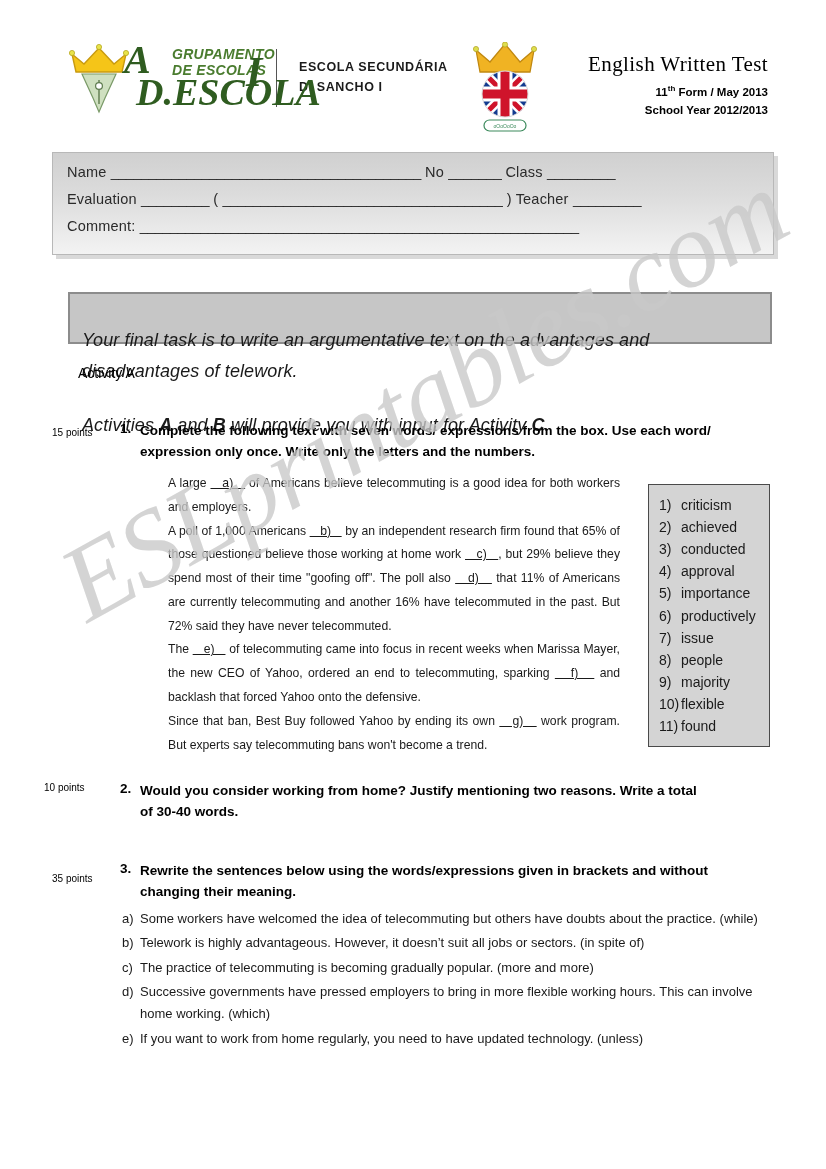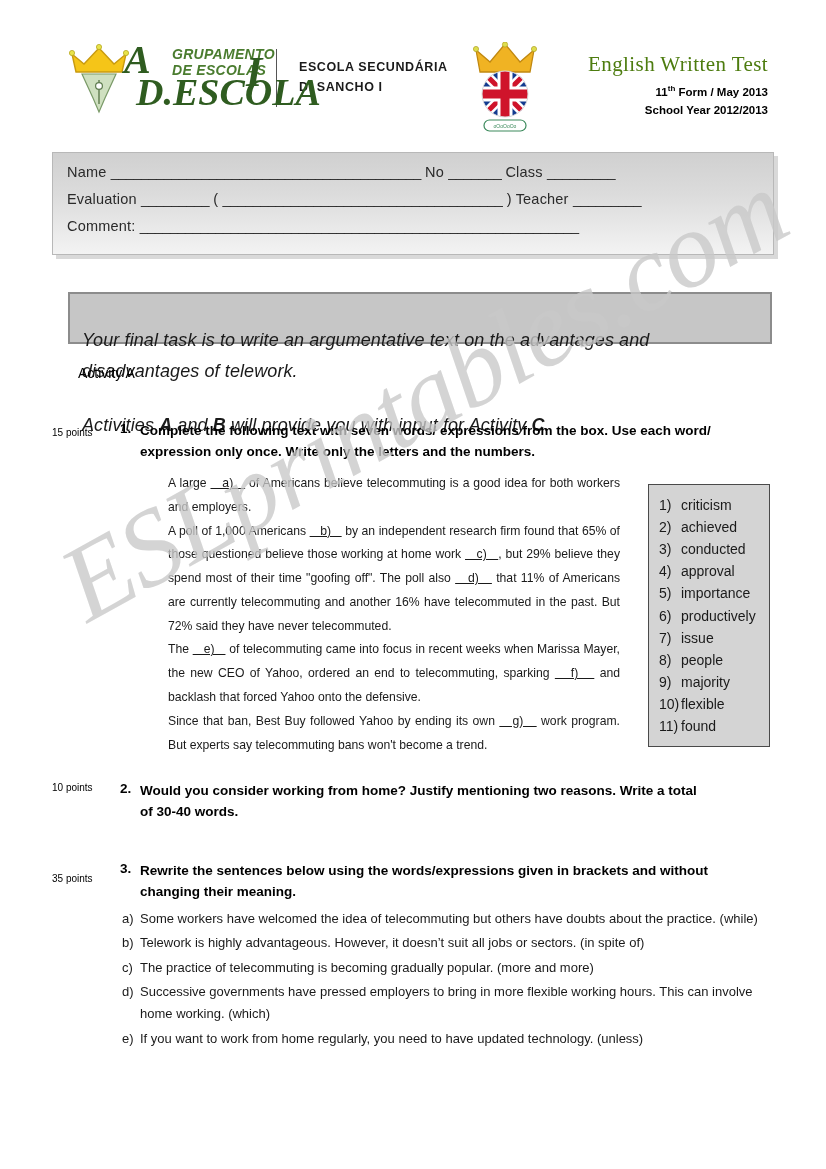--- a/index.html
+++ b/index.html
@@ -131,21 +131,21 @@
   }
   .title-block {
     position: absolute;
     right: 58px;
     top: 52px;
     text-align: right;
   }
   .test-title {
     font-family: "Liberation Serif", serif;
     font-size: 21px;
-    color: #4d7c0f;
+    color: #000000;
     letter-spacing: 0.4px;
     margin-bottom: 7px;
   }
   .test-sub {
     font-size: 11.5px;
     font-weight: bold;
     color: #000;
     margin-bottom: 6px;
   }
   .test-sub sup { font-size: 8px; }
@@ -392,21 +392,21 @@
     <div class="word-item"><span class="wn">4)</span><span>approval</span></div>
     <div class="word-item"><span class="wn">5)</span><span>importance</span></div>
     <div class="word-item"><span class="wn">6)</span><span>productively</span></div>
     <div class="word-item"><span class="wn">7)</span><span>issue</span></div>
     <div class="word-item"><span class="wn">8)</span><span>people</span></div>
     <div class="word-item"><span class="wn">9)</span><span>majority</span></div>
     <div class="word-item"><span class="wn">10)</span><span>flexible</span></div>
     <div class="word-item"><span class="wn">11)</span><span>found</span></div>
   </div>
 
-  <div class="points" style="left:52px; top:782px;">10 points</div>
+  <div class="points" style="left:44px; top:782px;">10 points</div>
   <div class="q-num" style="left:120px; top:781px;">2.</div>
   <div class="q-text" style="left:140px; top:781px; width:560px;">Would you consider working from home? Justify mentioning two reasons. Write a total of 30-40 words.</div>
 
   <div class="points" style="left:52px; top:873px;">35 points</div>
   <div class="q-num" style="left:120px; top:861px;">3.</div>
   <div class="q-text" style="left:140px; top:861px; width:628px;">Rewrite the sentences below using the words/expressions given in brackets and without changing their meaning.</div>
 
   <div class="sub-list">
     <div class="sub-item">
         <span class="sub-letter">a)</span>

